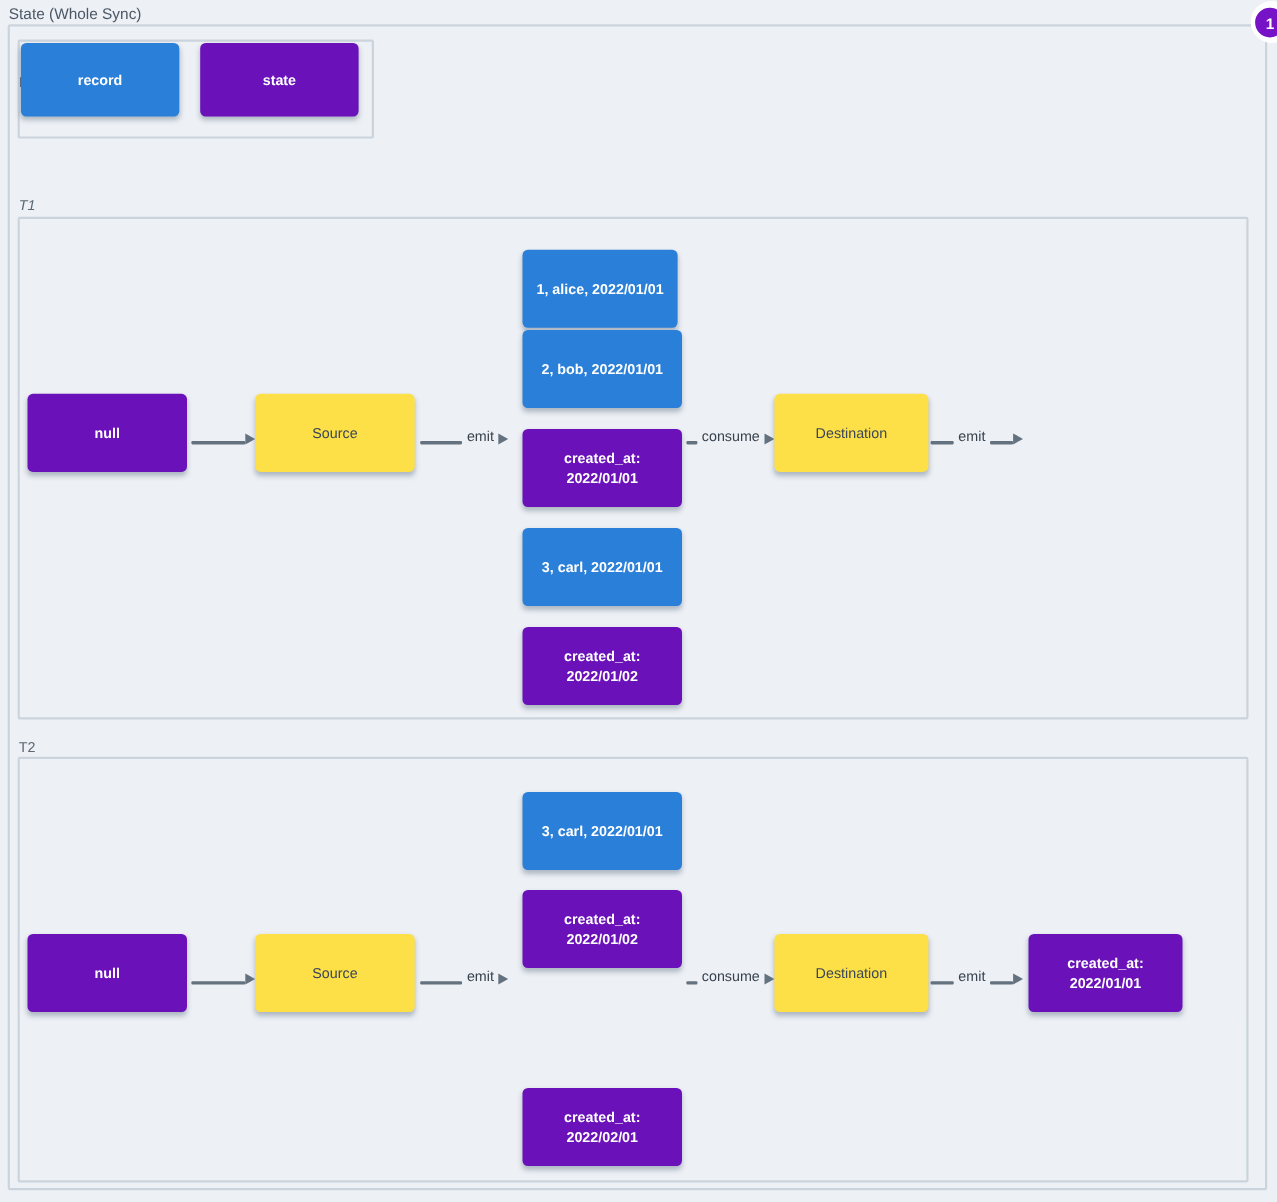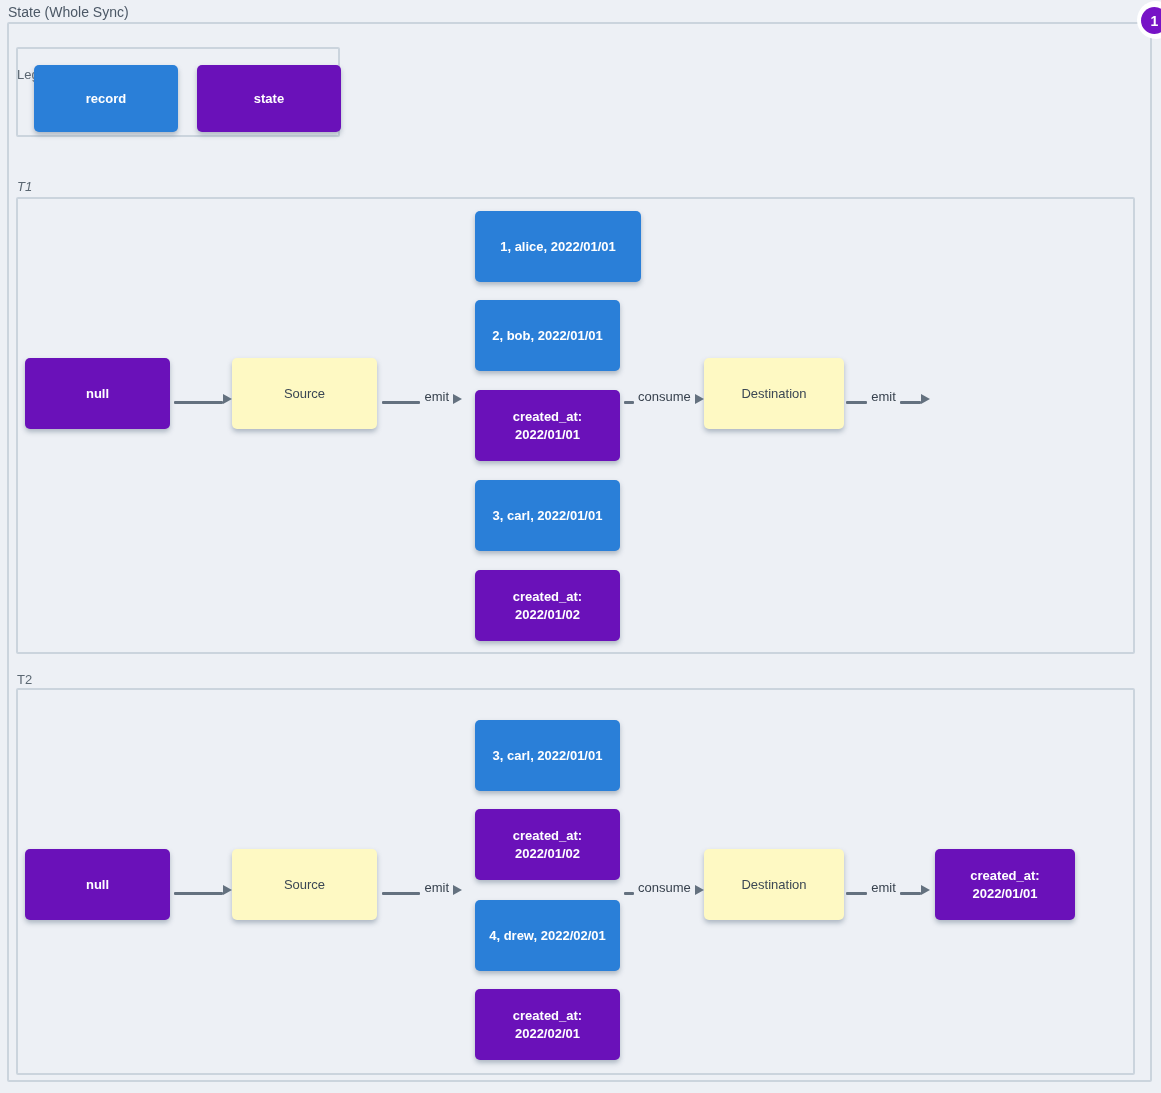--- a/index.html
+++ b/index.html
@@ -9,38 +9,38 @@
 
   .panel{position:absolute;border:2px solid #cbd4dd;border-radius:2px;}
   .panel-label{position:absolute;font-size:13px;color:#5b6772;white-space:nowrap;}
   .page-title{position:absolute;left:8px;top:4px;font-size:14px;color:#4c5866;}
 
   .node{position:absolute;display:flex;align-items:center;justify-content:center;
         text-align:center;border-radius:5px;font-size:13px;line-height:1.35;
         padding:4px 6px;box-shadow:0 3px 5px rgba(96,112,134,0.45);}
   .node.record{background:#2a7fd8;color:#ffffff;font-weight:bold;}
   .node.state{background:#6a11b9;color:#ffffff;font-weight:bold;}
-  .node.plain{background:#fef9c3;color:#3b4754;}
+  .node.plain{background:#fde047;color:#3b4754;}
 
   .edge{position:absolute;display:flex;align-items:flex-end;height:22px;
         color:#38424e;font-size:13px;}
   .edge .line{height:3px;background:#64717f;flex:1 1 auto;min-width:8px;border-radius:1px;}
   .edge .stub{height:3px;background:#64717f;flex:0 0 10px;border-radius:1px;}
   .edge .elabel{padding:0 4px;white-space:nowrap;}
   .edge .head{flex:0 0 auto;width:0;height:0;border-left:9px solid #64717f;
         border-top:5.5px solid transparent;border-bottom:5.5px solid transparent;}
 
   .badge-ring{position:absolute;left:1137px;top:1px;width:38px;height:38px;
         border-radius:50%;background:#ffffff;}
   .badge-dot{position:absolute;left:4px;top:6px;width:27px;height:27px;border-radius:50%;
         background:#7713c6;display:flex;align-items:center;justify-content:center;
         color:#ffffff;font-size:14px;font-weight:bold;}
 
-  .legend-row{position:absolute;left:16px;top:47px;width:324px;height:90px;
-        border:2px solid #cbd4dd;border-radius:2px;display:flex;gap:19px;padding:16px;}
+  .legend-row{position:absolute;left:16px;top:36px;width:324px;height:90px;
+        border:2px solid #cbd4dd;border-radius:2px;display:flex;gap:19px;padding:1px;}
   .legend-box{flex:0 0 144px;height:67px;border-radius:5px;display:flex;align-items:center;
         justify-content:center;color:#fff;font-size:13px;font-weight:bold;
         box-shadow:0 3px 5px rgba(96,112,134,0.45);}
   .legend-box.record{background:#2a7fd8;}
   .legend-box.state{background:#6a11b9;}
 </style>
 </head>
 <body>
 
 <div class="canvas">
@@ -72,21 +72,21 @@
   </div>
 
   <div class="node plain" style="left:232px;top:358px;width:145px;height:71px;">Source</div>
 
   <div class="edge" style="left:382px;top:382px;width:80px;">
     <div class="line"></div>
     <span class="elabel">emit</span>
     <div class="head"></div>
   </div>
 
-  <div class="node record" style="left:475px;top:211px;width:166px;height:71px;">1, alice, 2022/01/01</div>
+  <div class="node record" style="left:475px;top:227px;width:141px;height:71px;">1, alice, 2022/01/01</div>
   <div class="node record" style="left:475px;top:300px;width:145px;height:71px;">2, bob, 2022/01/01</div>
   <div class="node state" style="left:475px;top:390px;width:145px;height:71px;">created_at: 2022/01/01</div>
   <div class="node record" style="left:475px;top:480px;width:145px;height:71px;">3, carl, 2022/01/01</div>
   <div class="node state" style="left:475px;top:570px;width:145px;height:71px;">created_at: 2022/01/02</div>
 
   <div class="edge" style="left:624px;top:382px;width:79px;">
     <div class="stub"></div>
     <span class="elabel">consume</span>
     <div class="head"></div>
   </div>
@@ -113,21 +113,20 @@
   <div class="node plain" style="left:232px;top:849px;width:145px;height:71px;">Source</div>
 
   <div class="edge" style="left:382px;top:873px;width:80px;">
     <div class="line"></div>
     <span class="elabel">emit</span>
     <div class="head"></div>
   </div>
 
   <div class="node record" style="left:475px;top:720px;width:145px;height:71px;">3, carl, 2022/01/01</div>
   <div class="node state" style="left:475px;top:809px;width:145px;height:71px;">created_at: 2022/01/02</div>
-  <div class="node record" style="left:475px;top:900px;width:145px;height:71px;">4, drew, 2022/02/01</div>
   <div class="node state" style="left:475px;top:989px;width:145px;height:71px;">created_at: 2022/02/01</div>
 
   <div class="edge" style="left:624px;top:873px;width:79px;">
     <div class="stub"></div>
     <span class="elabel">consume</span>
     <div class="head"></div>
   </div>
 
   <div class="node plain" style="left:704px;top:849px;width:140px;height:71px;">Destination</div>
 

